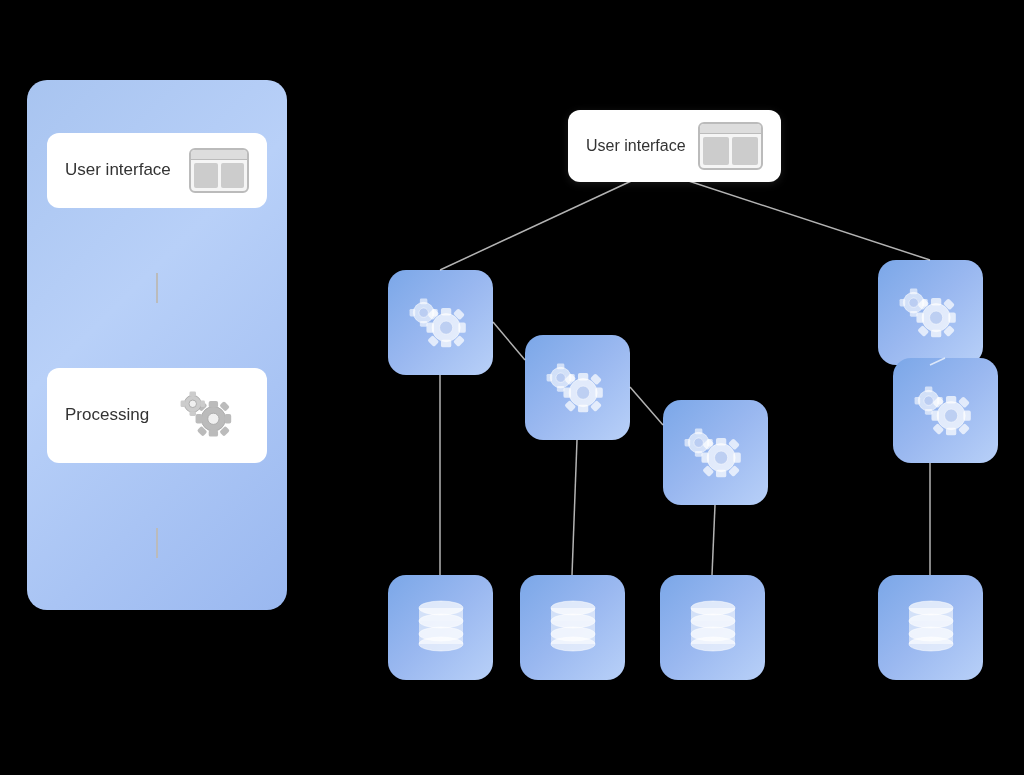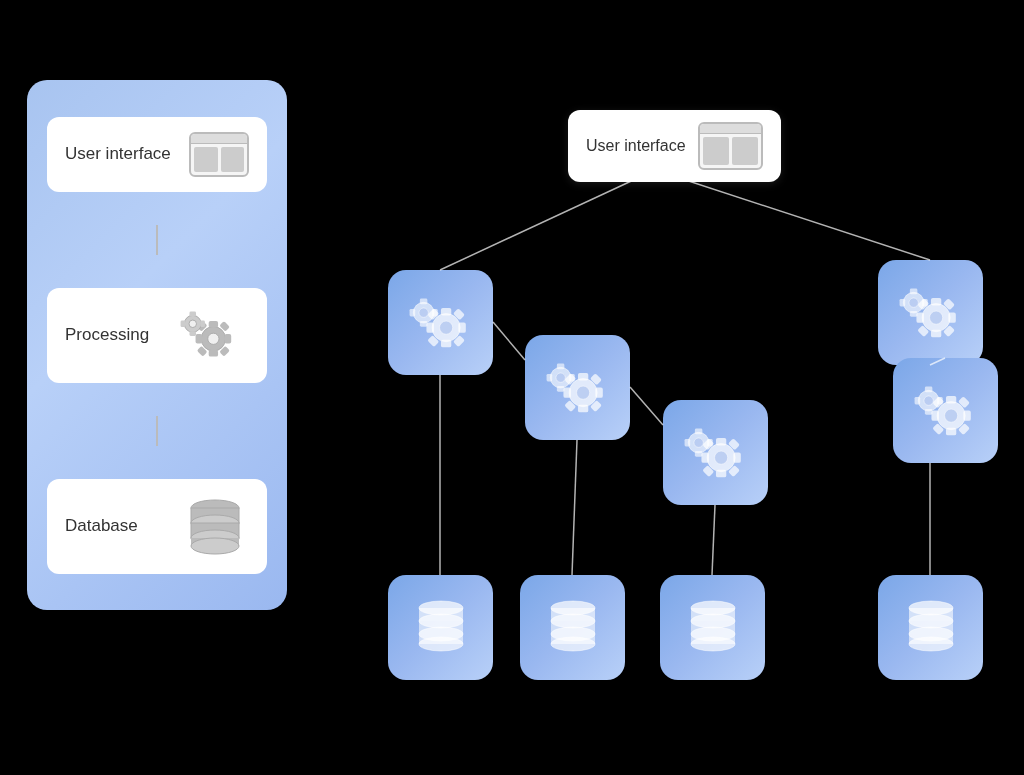--- a/index.html
+++ b/index.html
@@ -191,32 +191,20 @@
           <rect x="-3.5" y="-13" width="7" height="5" rx="1.5" fill="#ccc"></rect>
           <rect x="-3.5" y="8" width="7" height="5" rx="1.5" fill="#ccc"></rect>
           <rect x="8" y="-3.5" width="5" height="7" rx="1.5" fill="#ccc"></rect>
           <rect x="-13" y="-3.5" width="5" height="7" rx="1.5" fill="#ccc"></rect>
         </g>
       </svg>
     </div>
 
     <div class="connector-line"></div>
 
-    <div class="layer-box">
-      <span class="layer-label">Database</span>
-      <svg class="db-svg" viewBox="0 0 68 65">
-        <ellipse cx="34" cy="14" rx="24" ry="8" fill="#bbb" stroke="#aaa" stroke-width="1"></ellipse>
-        <rect x="10" y="14" width="48" height="15" fill="#bbb" stroke="#aaa" stroke-width="1"></rect>
-        <ellipse cx="34" cy="29" rx="24" ry="8" fill="#ccc" stroke="#aaa" stroke-width="1"></ellipse>
-        <rect x="10" y="29" width="48" height="15" fill="#bbb" stroke="#aaa" stroke-width="1"></rect>
-        <ellipse cx="34" cy="44" rx="24" ry="8" fill="#ccc" stroke="#aaa" stroke-width="1"></ellipse>
-        <rect x="10" y="44" width="48" height="8" fill="#bbb"></rect>
-        <ellipse cx="34" cy="52" rx="24" ry="8" fill="#ccc" stroke="#aaa" stroke-width="1"></ellipse>
-      </svg>
-    </div>
   </div>
 
   <div class="ui-box-right">
     <span class="layer-label">User interface</span>
     <div class="ui-icon" style="width:65px;height:48px;">
       <div class="ui-icon-top"></div>
       <div class="ui-icon-bottom">
         <div class="ui-icon-panel"></div>
         <div class="ui-icon-panel"></div>
       </div>

